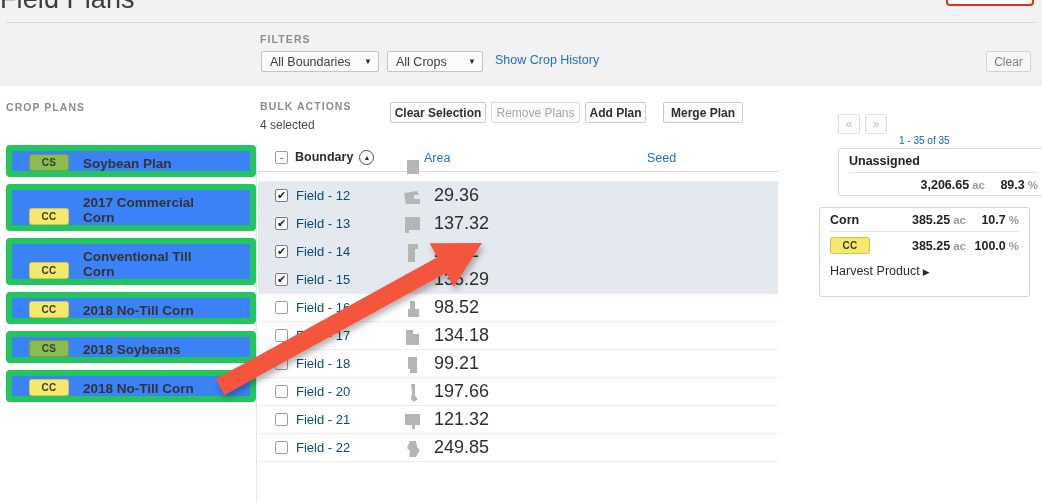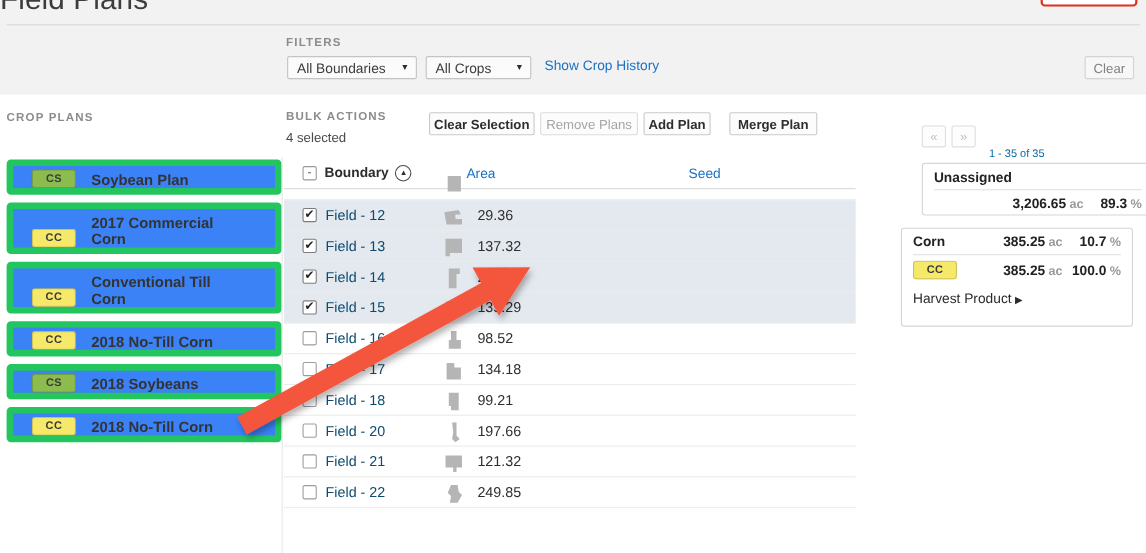--- a/index.html
+++ b/index.html
@@ -188,21 +188,21 @@
     width: 13px; height: 13px; border-radius: 50%;
     border: 1px solid #4a4a4a; margin-left: 6px;
     font-size: 7px; color: #2c2c2c; line-height: 1;
   }
   .th-col {
     position: absolute; top: 8px;
     font-size: 12.5px; color: #1a73c4;
   }
   #th-area { left: 166px; }
   #th-plan { left: 248px; margin-top: 41px; }
-  #th-seed { left: 368px; }
+  #th-seed { left: 389px; }
 
   .rowbody { position: relative; }
   .trow {
     position: relative;
     height: 28px;
     display: flex; align-items: center;
     border-bottom: 1px solid #ebebeb;
     box-sizing: border-box;
   }
   .trow.sel { background: #e3e9ef; }
@@ -218,21 +218,21 @@
   .cb.on { border-color: #7d7d7d; }
   .row-name {
     margin-left: 8px; font-size: 13px; color: #0c4a6e; white-space: nowrap;
   }
   .row-thumb {
     position: absolute; left: 143px; top: 3px;
     width: 24px; height: 24px;
   }
   .row-area {
     position: absolute; left: 176px;
-    font-size: 13px; color: #2e2e2e;
+    font-size: 18px; color: #2e2e2e;
   }
 
   
   .summary-card {
     position: absolute;
     border: 1px solid #d5d5d5; border-radius: 3px;
     background: #fff; box-sizing: border-box;
   }
   #card-unassigned { left: 819px; top: 148px; width: 211px; height: 48px; margin-left: 19px; }
   #card-corn       { left: 819px; top: 207px; width: 211px; height: 90px; }

